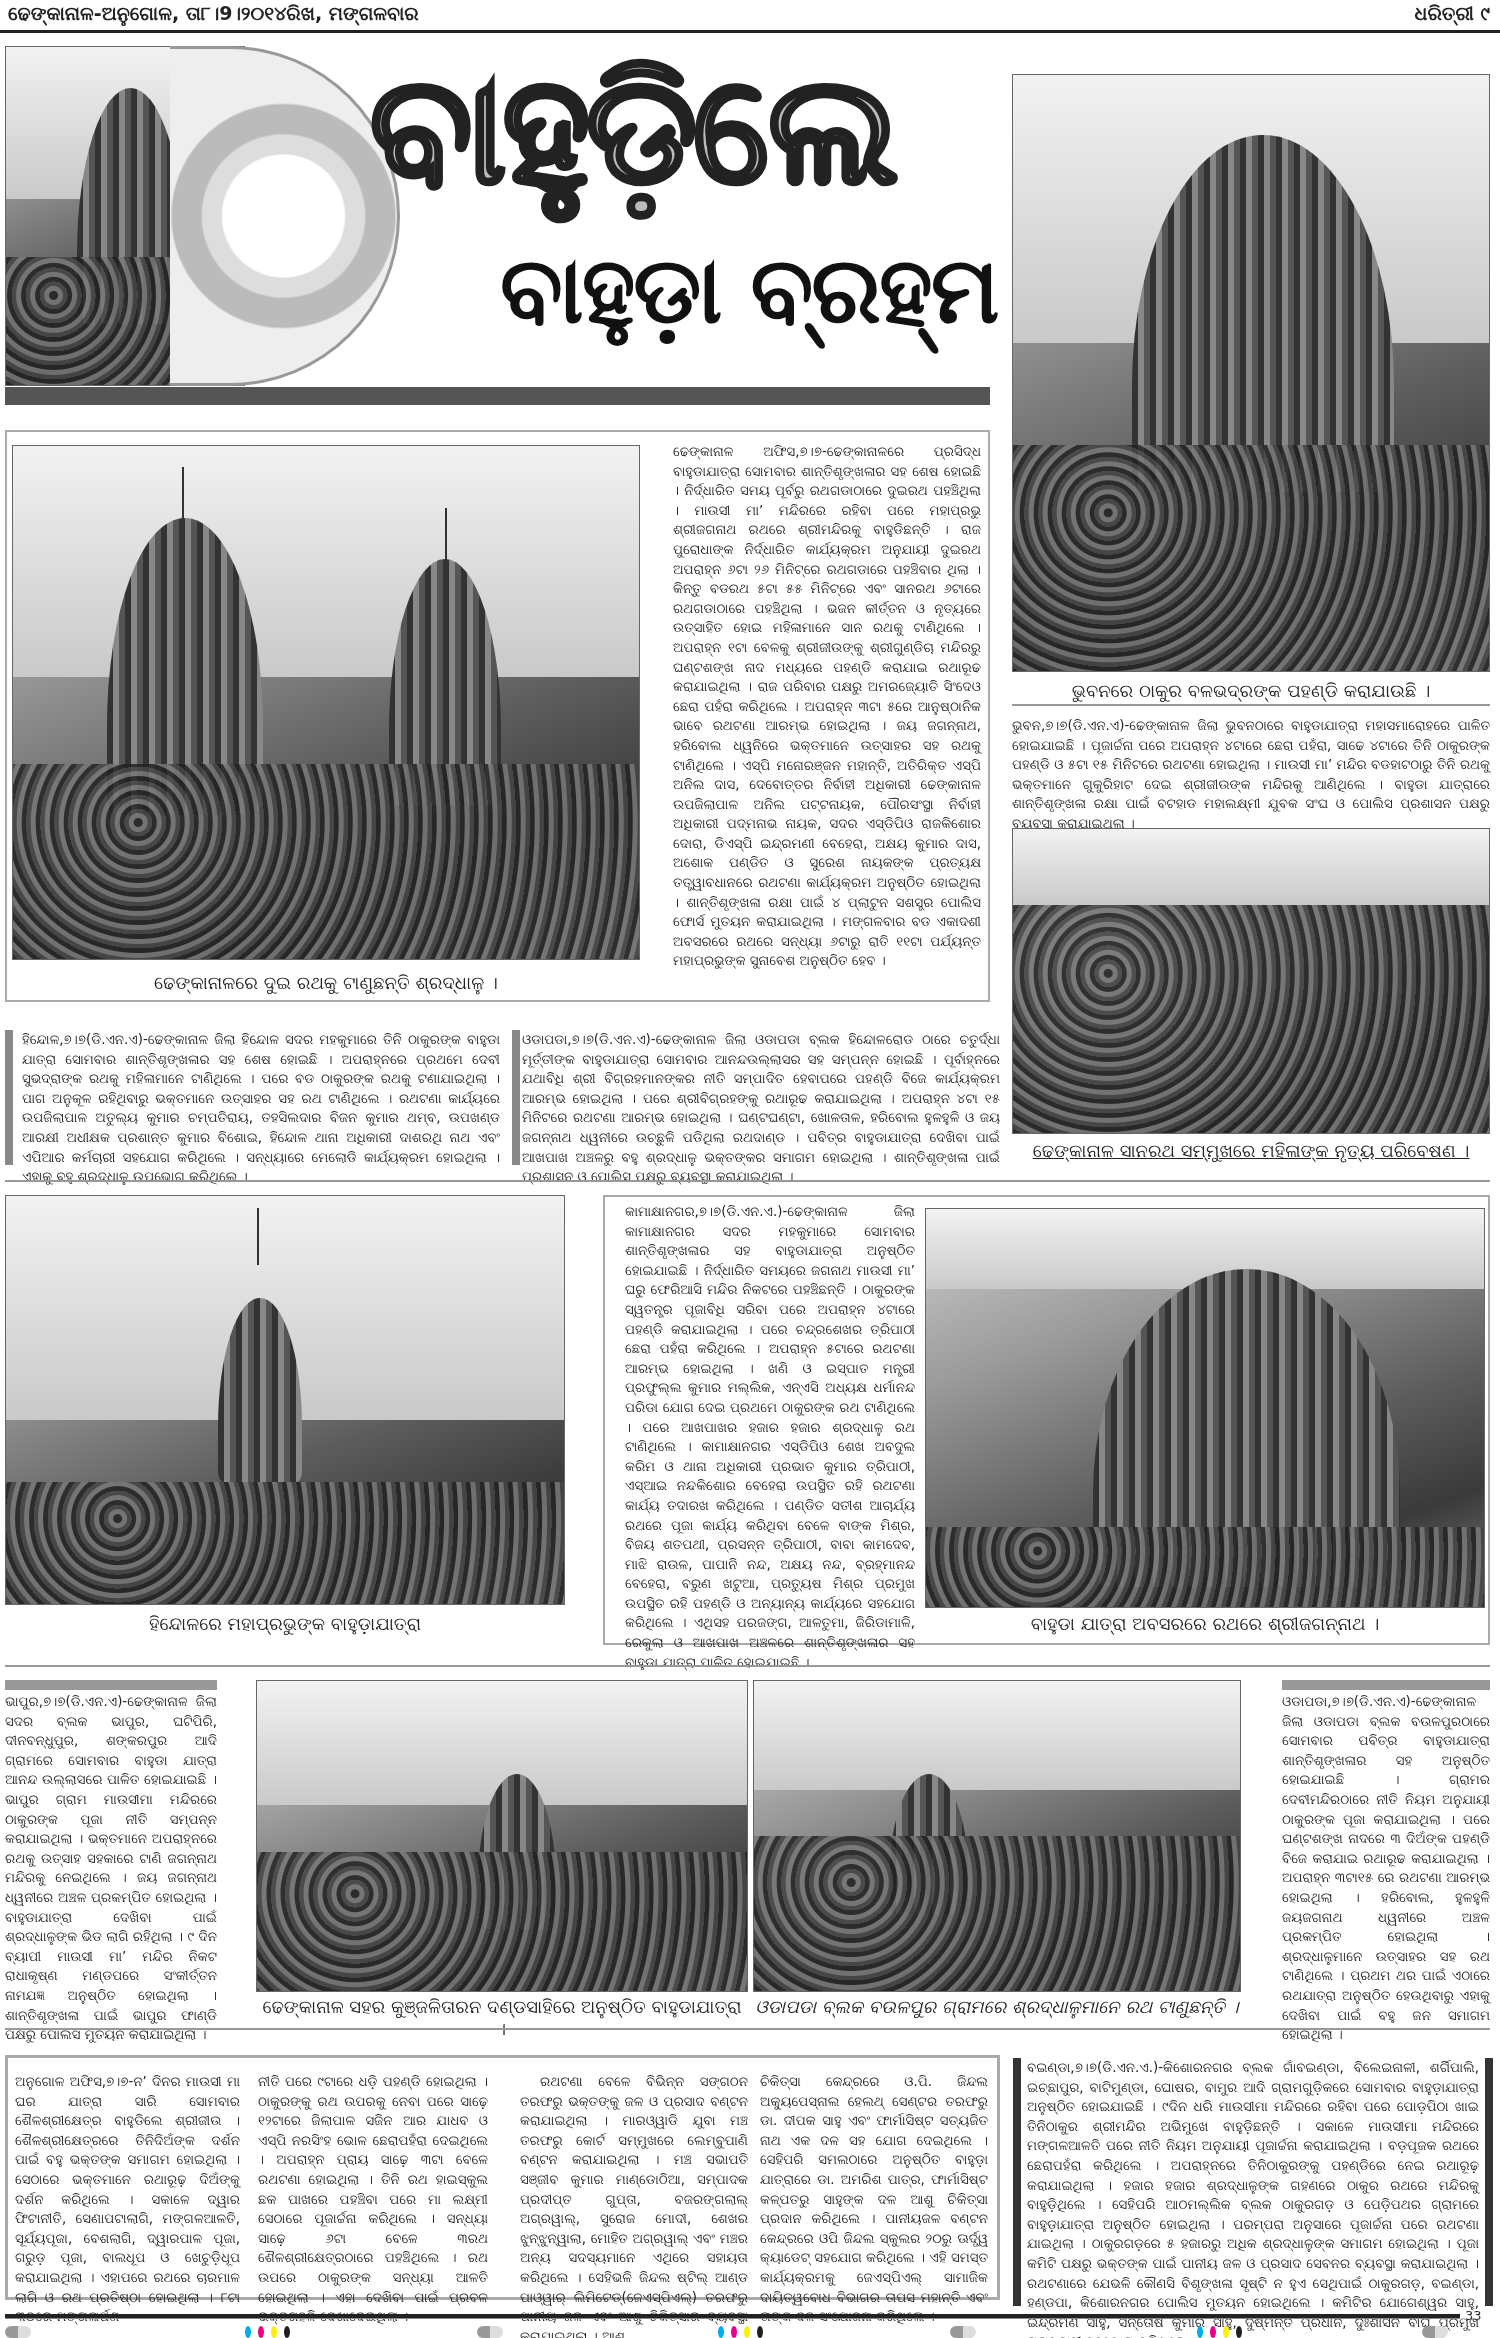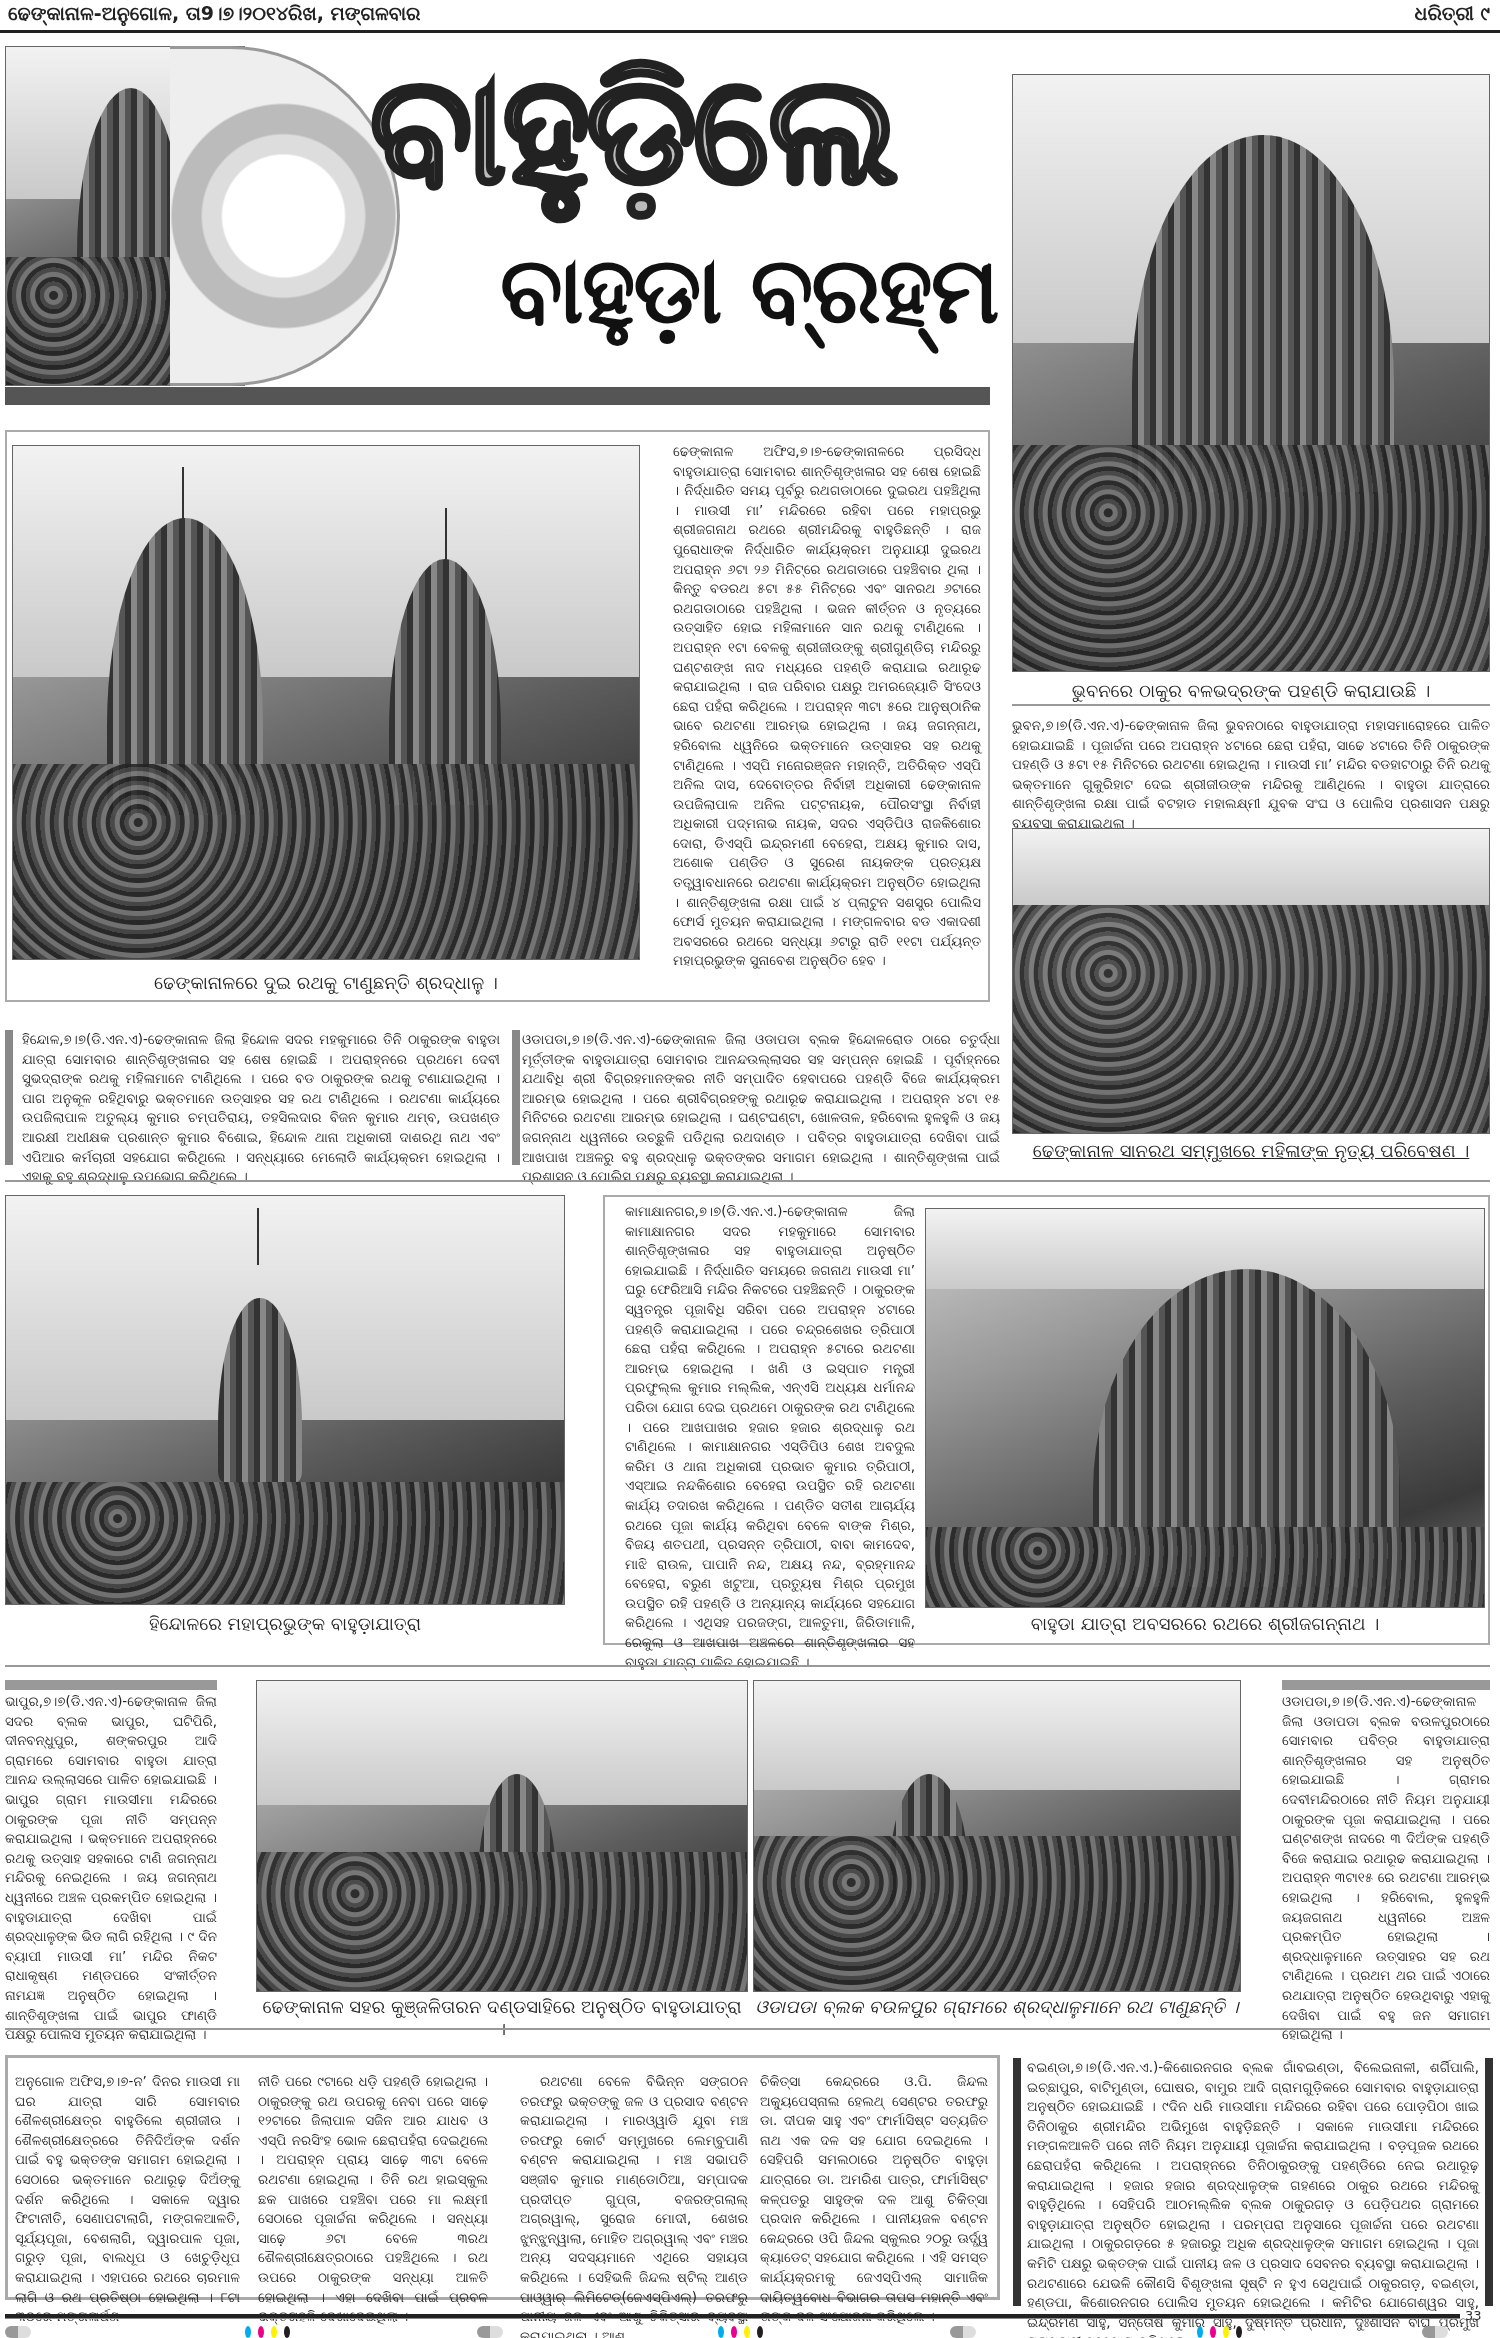--- a/index.html
+++ b/index.html
@@ -36,21 +36,21 @@
   .mast-bar { left: 5px; top: 387px; width: 985px; height: 18px; background: #555; }
 
   .footer-rule { left: 5px; top: 2314px; width: 1455px; height: 5px; background: #222; border-bottom: 1px solid #888; }
   .page-no { left: 1465px; top: 2308px; font-size: 13px; color: #333; }
   .reg-pill { width: 26px; height: 12px; top: 2326px; border-radius: 6px; background: linear-gradient(90deg,#999 50%,#ddd 50%); }
   .dot { width: 6px; height: 12px; border-radius: 50%; top: 2326px; }
 </style>
 </head>
 <body>
 
-<div class="abs folio-left">ଢେଙ୍କାନାଳ-ଅନୁଗୋଳ, ତା9।୭।୨୦୧୪ରିଖ, ମଙ୍ଗଳବାର</div>
+<div class="abs folio-left">ଢେଙ୍କାନାଳ-ଅନୁଗୋଳ, ତା୮।9।୨୦୧୪ରିଖ, ମଙ୍ଗଳବାର</div>
 <div class="abs folio-right">ଧରିତ୍ରୀ ୯</div>
 <div class="abs top-rule"></div>
 
 <div class="abs masthead-art photo">
   <div class="sky"></div>
   <div class="chariot" style="left:30%;width:45%;height:70%;bottom:18%"></div>
   <div class="crowd"></div>
 </div>
 <div class="abs mast-wheel" style="left:170px;top:46px;width:230px;height:340px;border-radius:0 170px 170px 0;border-left:none;"></div>
 <div class="abs headline-1">ବାହୁଡ଼ିଲେ</div>

